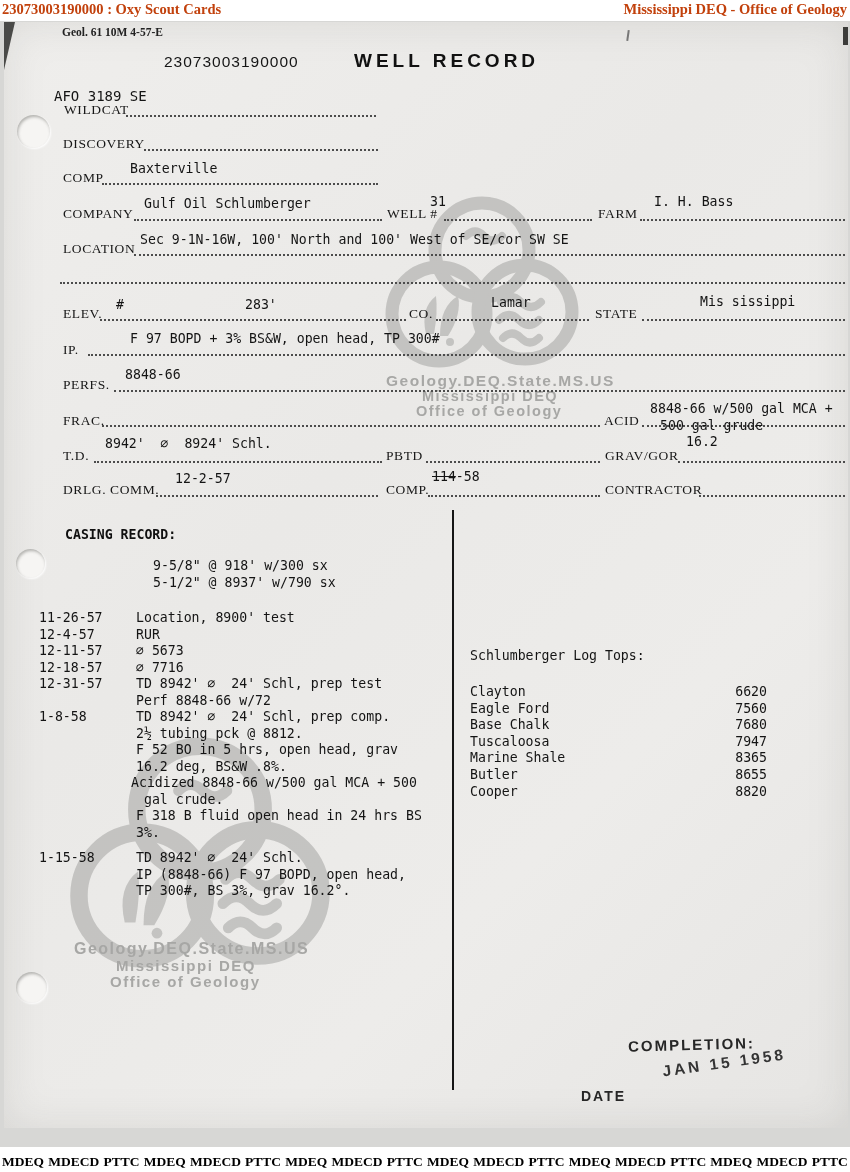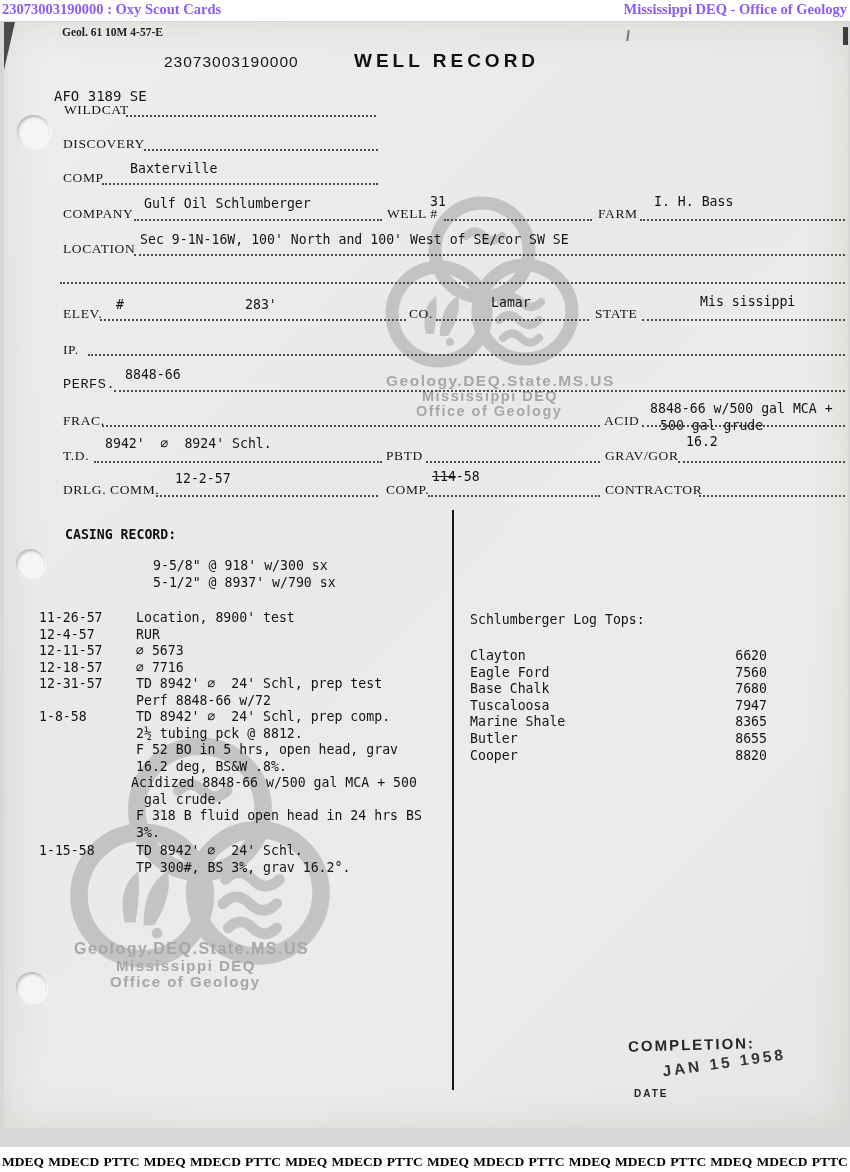--- a/index.html
+++ b/index.html
@@ -3,21 +3,21 @@
 <meta charset="utf-8">
 <style>
   html,body{margin:0;padding:0;}
   body{
     width:850px;height:1172px;position:relative;background:#ffffff;
     font-family:"Liberation Serif", serif;color:#1c1c1c;overflow:hidden;
   }
   .abs{position:absolute;}
   
   .top-strip{left:0;top:0;width:850px;height:21px;background:#ffffff;}
-  .strip-text{font-family:"Liberation Serif", serif;font-weight:bold;font-size:14.5px;color:#8b5cf6;top:1px;}
+  .strip-text{font-family:"Liberation Serif", serif;font-weight:bold;font-size:14.5px;color:#c2410c;top:1px;}
   
   .scan-bg{left:0;top:21px;width:850px;height:1126px;background:#d7d7d5;}
   .paper{
     left:4px;top:22px;width:844px;height:1106px;
     background:linear-gradient(135deg,#efeeec 0%,#eae9e7 40%,#edecea 70%,#e6e5e3 100%);
     box-shadow:inset 0 0 40px rgba(120,120,115,0.18);
   }
   .corner-dark{left:0;top:0;width:0;height:0;border-left:11px solid #4a4a48;border-bottom:48px solid transparent;}
   .sliver-right{right:0;top:5px;width:5px;height:18px;background:#3c3c3a;}
   .speck{left:623px;top:8px;width:2px;height:11px;background:#777;transform:rotate(8deg);}
@@ -143,23 +143,24 @@
   <div class="abs typed" style="left:241px;top:275px;">283'</div>
   <div class="abs dots" style="left:96px;top:296px;width:306px;"></div>
   <div class="abs lbl" style="left:405px;top:284px;">CO.</div>
   <div class="abs typed" style="left:487px;top:273px;">Lamar</div>
   <div class="abs dots" style="left:432px;top:296px;width:153px;"></div>
   <div class="abs lbl" style="left:591px;top:284px;">STATE</div>
   <div class="abs typed" style="left:696px;top:272px;">Mis sissippi</div>
   <div class="abs dots" style="left:638px;top:296px;width:203px;"></div>
 
   <div class="abs lbl" style="left:59px;top:320px;">IP.</div>
+  <div class="abs typed" style="left:126px;top:309px;">F 97 BOPD + 3% BS&amp;W, open head, TP 300#</div>
   <div class="abs dots" style="left:84px;top:331px;width:757px;"></div>
 
-  <div class="abs lbl" style="left:59px;top:355px;font-family:Liberation Mono, monospace;">PERFS.</div>
+  <div class="abs lbl" style="left:59px;top:355px;">PERFS.</div>
   <div class="abs typed" style="left:121px;top:345px;">8848-66</div>
   <div class="abs dots" style="left:110px;top:367px;width:731px;"></div>
 
   <div class="abs lbl" style="left:59px;top:391px;">FRAC.</div>
   <div class="abs dots" style="left:98px;top:402px;width:498px;"></div>
   <div class="abs lbl" style="left:600px;top:391px;">ACID</div>
   <div class="abs typed" style="left:646px;top:379px;">8848-66 w/500 gal MCA +</div>
   <div class="abs dots" style="left:638px;top:402px;width:203px;"></div>
   <div class="abs typed" style="left:656px;top:396px;">500 gal grude</div>
 
@@ -225,31 +226,32 @@
         <div class="typed log-line">TD 8942' ∅  24' Schl, prep comp.</div>
         <div class="typed log-line">2½ tubing pck @ 8812.</div>
         <div class="typed log-line">F 52 BO in 5 hrs, open head, grav</div>
         <div class="typed log-line">16.2 deg, BS&amp;W .8%.</div>
         <div class="typed log-line" style="margin-left:-5px;">Acidized 8848-66 w/500 gal MCA + 500</div>
         <div class="typed log-line"> gal crude.</div>
         <div class="typed log-line">F 318 B fluid open head in 24 hrs BS</div>
         <div class="typed log-line">3%.</div>
       </div>
     </div>
-    <div class="log-entry" style="margin-top:2px;">
+    <div class="log-entry" style="margin-top:9px;">
       <div class="typed log-date log-line">1-15-58</div>
       <div>
         <div class="typed log-line">TD 8942' ∅  24' Schl.</div>
+        <div class="typed log-line">IP (8848-66) F 97 BOPD, open head,</div>
         <div class="typed log-line">TP 300#, BS 3%, grav 16.2°.</div>
       </div>
     </div>
   </div>
 
   <div class="abs" style="left:466px;top:590px;">
-    <div class="typed" style="margin-bottom:21px;">Schlumberger Log Tops:</div>
+    <div class="typed" style="margin-bottom:21px;margin-top:36px;">Schlumberger Log Tops:</div>
     <div class="tops-row">
         <span class="typed">Clayton</span>
         <span class="typed">6620</span>
       </div>
     <div class="tops-row">
         <span class="typed">Eagle Ford</span>
         <span class="typed">7560</span>
       </div>
     <div class="tops-row">
         <span class="typed">Base Chalk</span>
@@ -268,21 +270,21 @@
         <span class="typed">8655</span>
       </div>
     <div class="tops-row">
         <span class="typed">Cooper</span>
         <span class="typed">8820</span>
       </div>
   </div>
 
   <div class="abs stamp" style="left:624px;top:1014px;font-size:15px;letter-spacing:2px;transform:rotate(-1.5deg);">COMPLETION:</div>
   <div class="abs stamp" style="left:658px;top:1032px;font-size:15.5px;letter-spacing:3px;transform:rotate(-8deg);color:#333;">JAN 15 1958</div>
-  <div class="abs stamp" style="left:630px;top:1066px;font-size:10px;letter-spacing:2px;">DATE</div>
+  <div class="abs stamp" style="left:577px;top:1066px;font-size:14px;letter-spacing:2px;">DATE</div>
 
 </div>
 
 <div class="abs" style="left:0;top:1147px;width:850px;height:25px;background:#ffffff;">
   <div style="display:flex;justify-content:space-between;padding:7px 2px 0 2px;font-family:'Liberation Serif',serif;font-weight:bold;font-size:13.5px;color:#000;">
     <span>MDEQ</span>
       <span>MDECD</span>
       <span>PTTC</span>
       <span>MDEQ</span>
       <span>MDECD</span>

